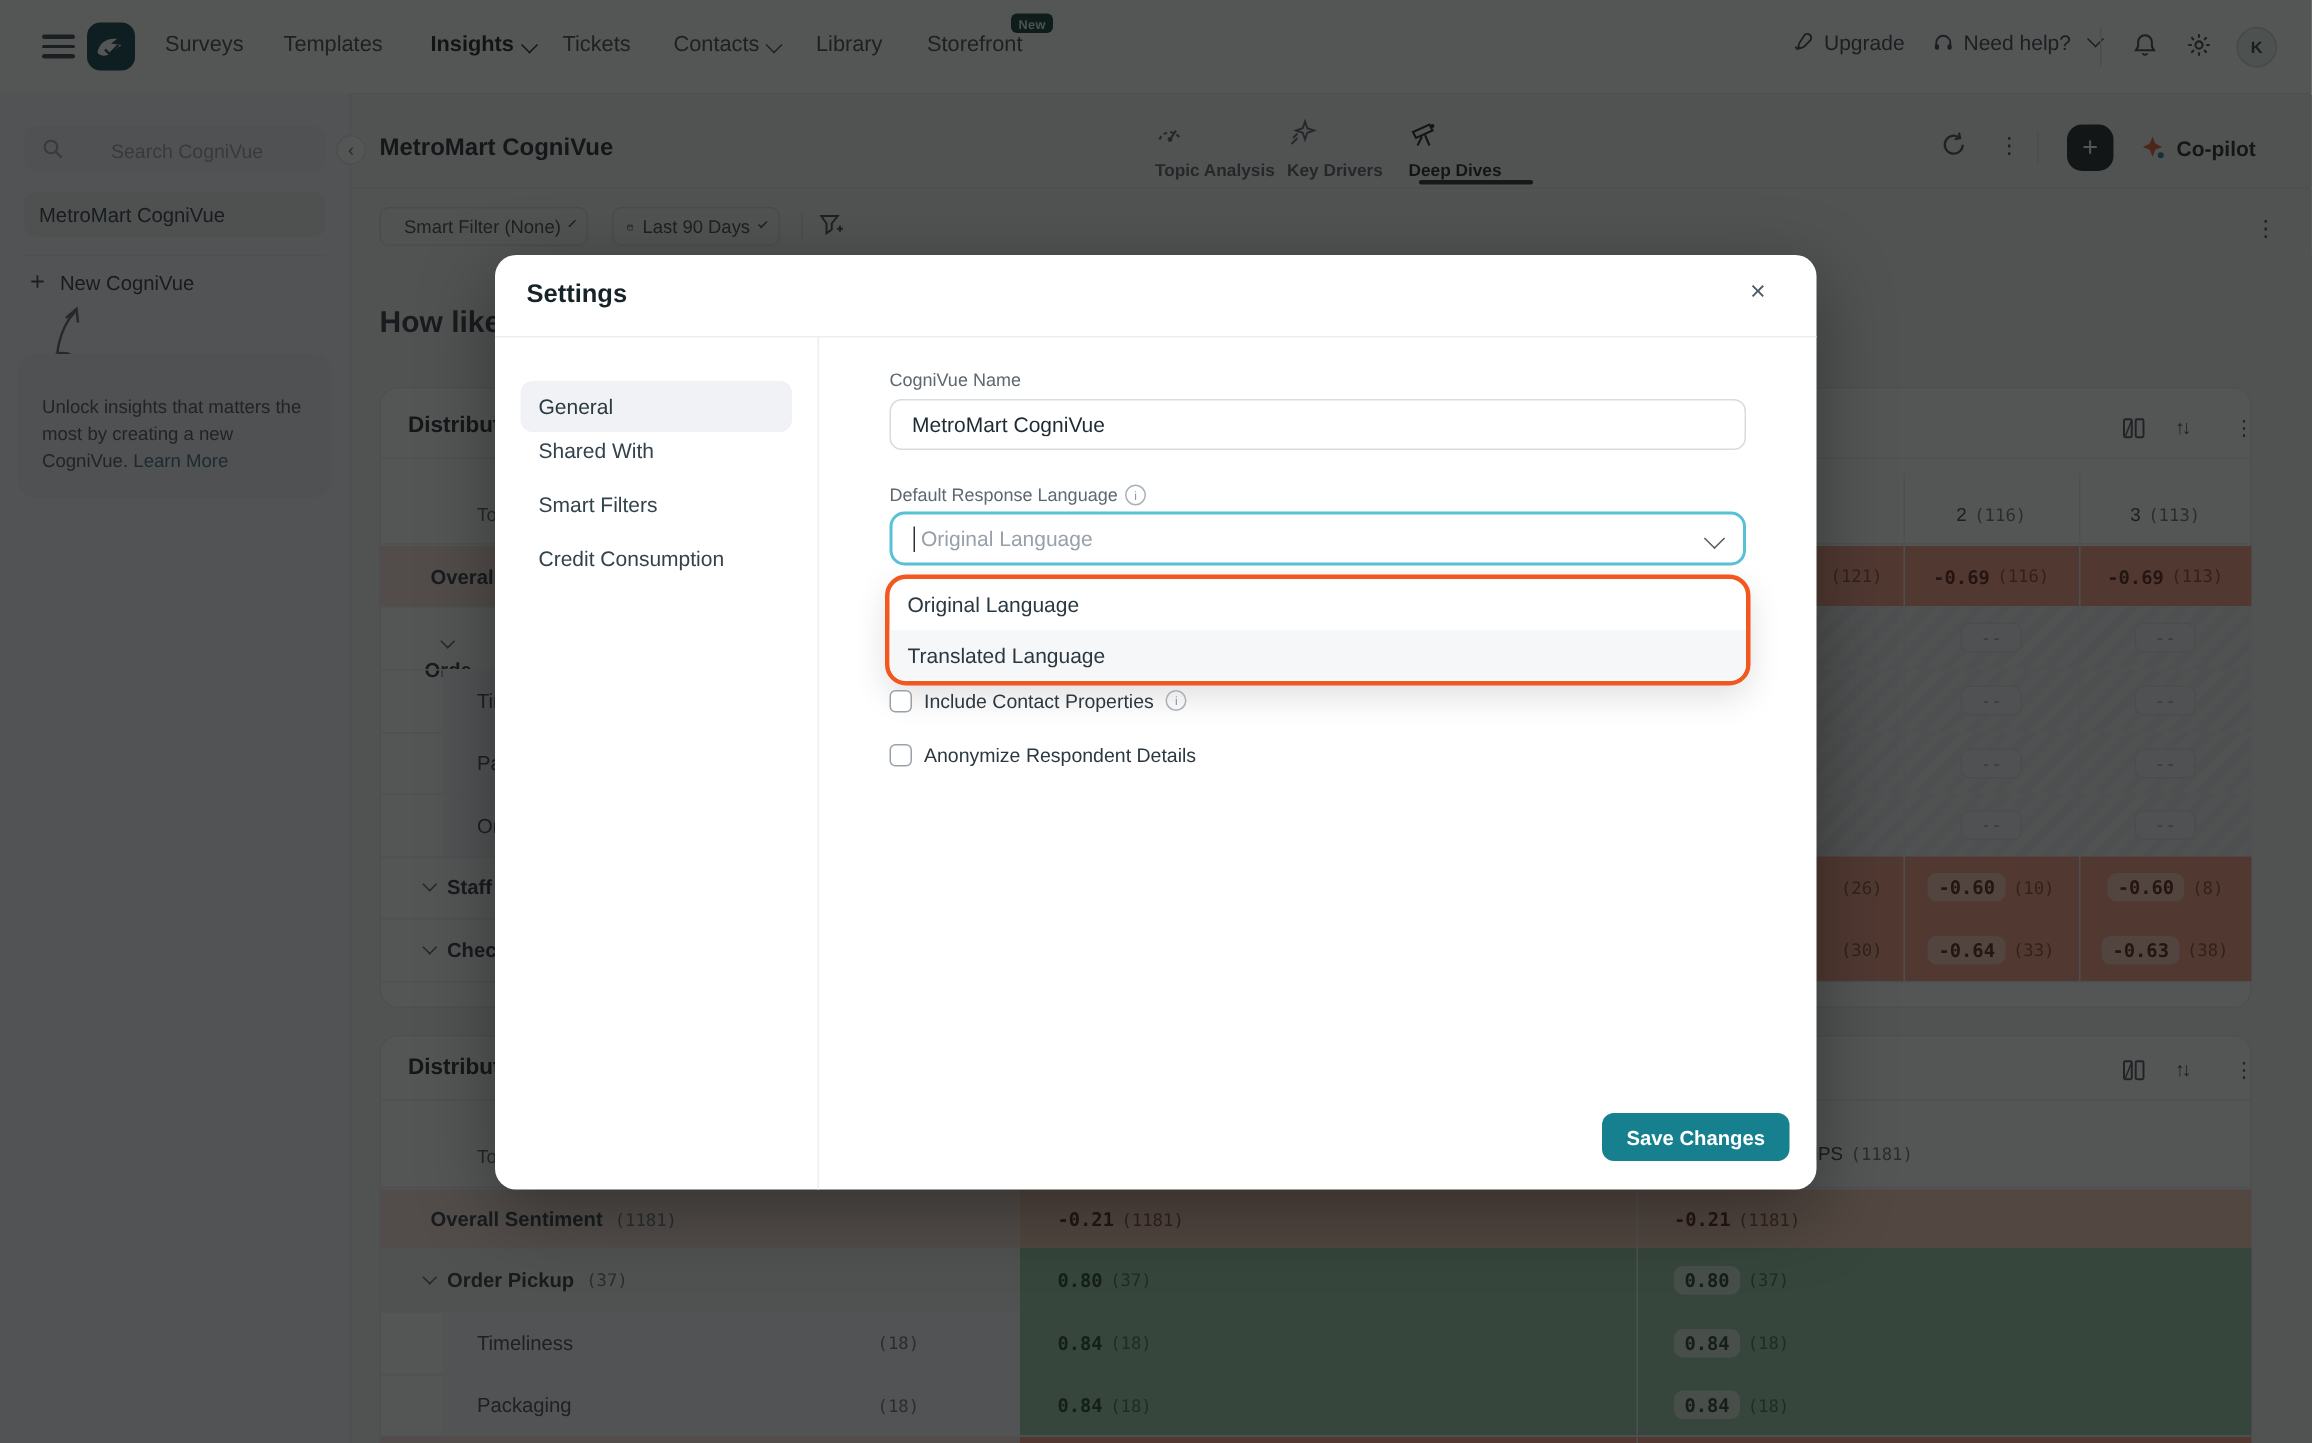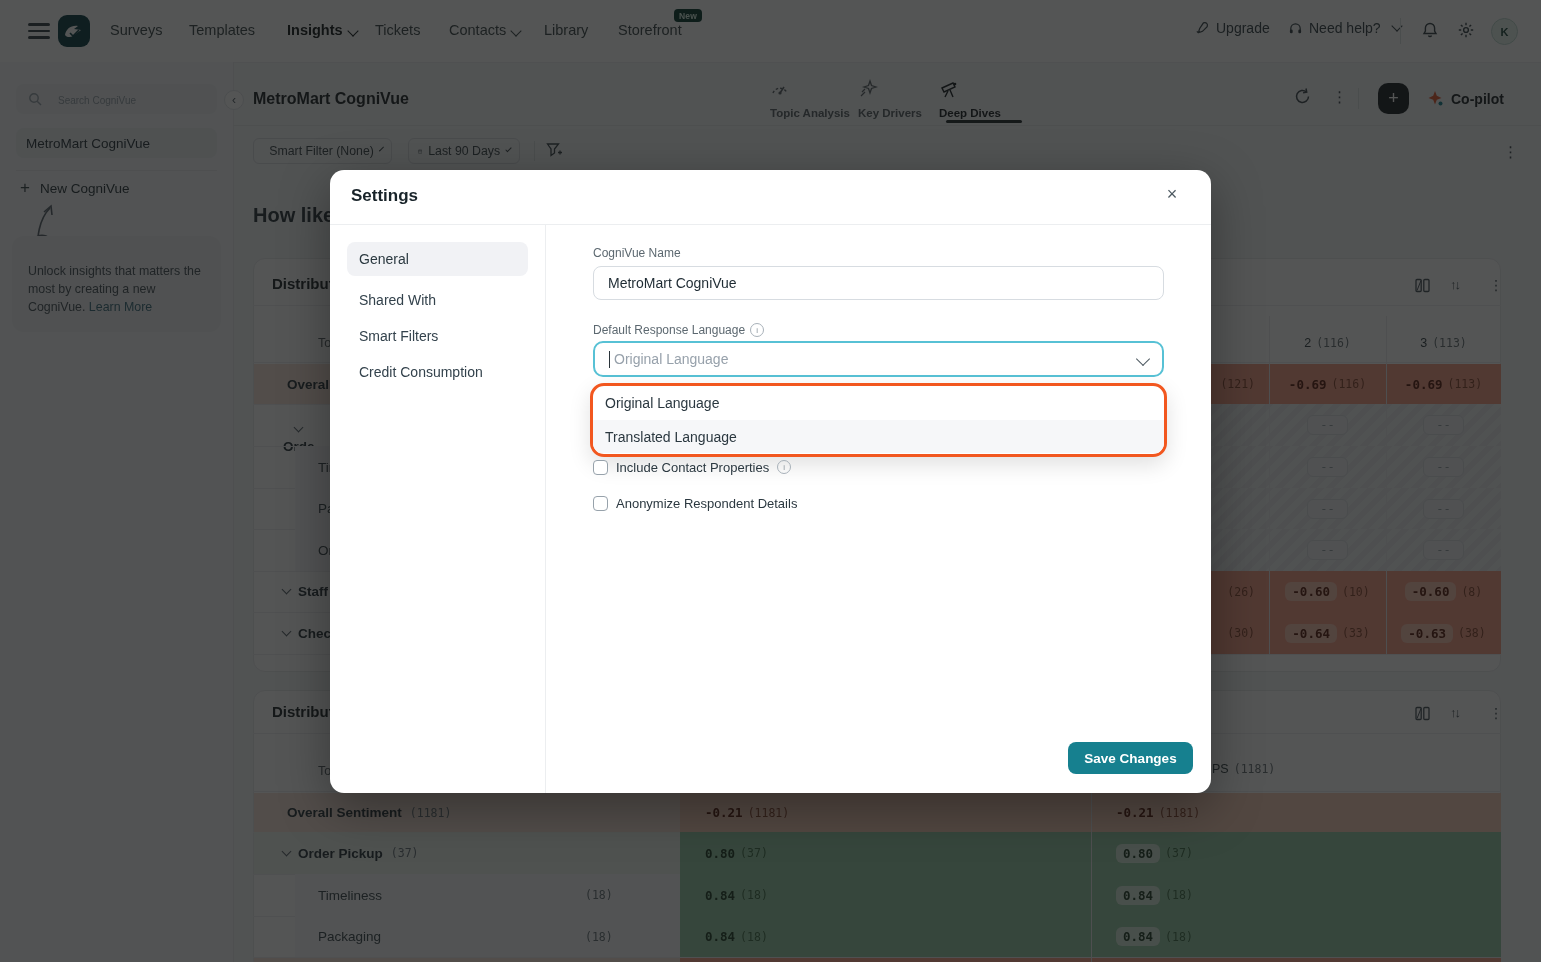--- a/index.html
+++ b/index.html
@@ -14,22 +14,22 @@
   .navitem{font-size:14.5px;font-weight:500;color:#3F4B4D;}
   .navitem.active{font-weight:700;color:#171D1F;}
   .chev{display:inline-block;width:7px;height:7px;border-right:1.6px solid currentColor;border-bottom:1.6px solid currentColor;transform:rotate(45deg);margin-left:6px;margin-top:-4px;}
   .hbar{display:block;width:22px;height:2.4px;background:#39454B;border-radius:2px;margin:4.2px 0;}
   .newbadge{background:#0D3C33;color:#DAF3E7;font-size:8.5px;font-weight:700;padding:1.5px 5px;border-radius:4px;letter-spacing:.2px;}
   .avatar{width:25px;height:25px;border-radius:50%;background:#E7F3EE;border:1.5px solid #BED7CF;color:#214A40;
           font-size:11px;font-weight:700;display:flex;align-items:center;justify-content:center;}
   
   .sidebar{position:absolute;left:0;top:62px;width:233px;height:900px;background:#F7F8FA;border-right:1px solid #E8EAED;}
   .searchbox{position:absolute;left:16px;top:84px;width:201px;height:30px;background:#EFF1F4;border-radius:8px;box-sizing:border-box;}
-  .searchbox input{position:absolute;left:40px;top:0;width:150px;height:30px;border:0;background:transparent;outline:none;
-                   font-family:"Liberation Sans",sans-serif;font-size:10px;color:#3A454B;}
+  .searchbox input{position:absolute;left:56px;top:0;width:150px;height:30px;border:0;background:transparent;outline:none;
+                   font-family:"Liberation Sans",sans-serif;font-size:13px;color:#3A454B;}
   .searchbox input::placeholder{color:#98A2AB;}
   .collapsebtn{position:absolute;left:224px;top:90px;width:18px;height:18px;border-radius:50%;background:#FFFFFF;border:1px solid #DFE3E7;
                display:flex;align-items:center;justify-content:center;font-size:12px;color:#55606A;z-index:5;}
   .sideitem{position:absolute;left:16px;top:128px;width:201px;height:30px;background:#ECEFF2;border-radius:8px;box-sizing:border-box;
             display:flex;align-items:center;padding-left:10px;font-size:13.5px;font-weight:500;color:#2E3A40;}
   .promo{position:absolute;left:12px;top:236px;width:209px;height:96px;background:#F0F1F3;border-radius:12px;box-sizing:border-box;padding:26px 16px 0 16px;
          font-size:12.4px;line-height:18px;color:#4A545C;}
   .promo a{color:#3E6E7E;text-decoration:none;}
   
   .tab{position:absolute;top:79px;width:90px;text-align:left;color:#5A6468;}
@@ -491,21 +491,21 @@
   <div class="dim"></div>
 
   <div class="modal">
     <div class="title txt">Settings</div>
     <div class="mclose">
         <span>×</span>
       </div>
     <div class="abs" style="left:0;top:54px;width:881px;height:1px;background:#ECEEF0;"></div>
     <div class="abs" style="left:215px;top:54px;width:1px;height:569px;background:#ECEEF0;"></div>
 
-    <div class="mnavitem active" style="top:72px;">General</div>
+    <div class="mnavitem active" style="top:84px;">General</div>
     <div class="mnavitem" style="top:113px;">Shared With</div>
     <div class="mnavitem" style="top:149px;">Smart Filters</div>
     <div class="mnavitem" style="top:185px;">Credit Consumption</div>
 
     <div class="flabel" style="left:263px;top:76px;">CogniVue Name</div>
     <input class="minput" style="top: 96px;" value="MetroMart CogniVue">
 
     <div class="flabel" style="left:263px;top:153px;">
       <span>Default Response Language</span>
       <span class="info">i</span>

